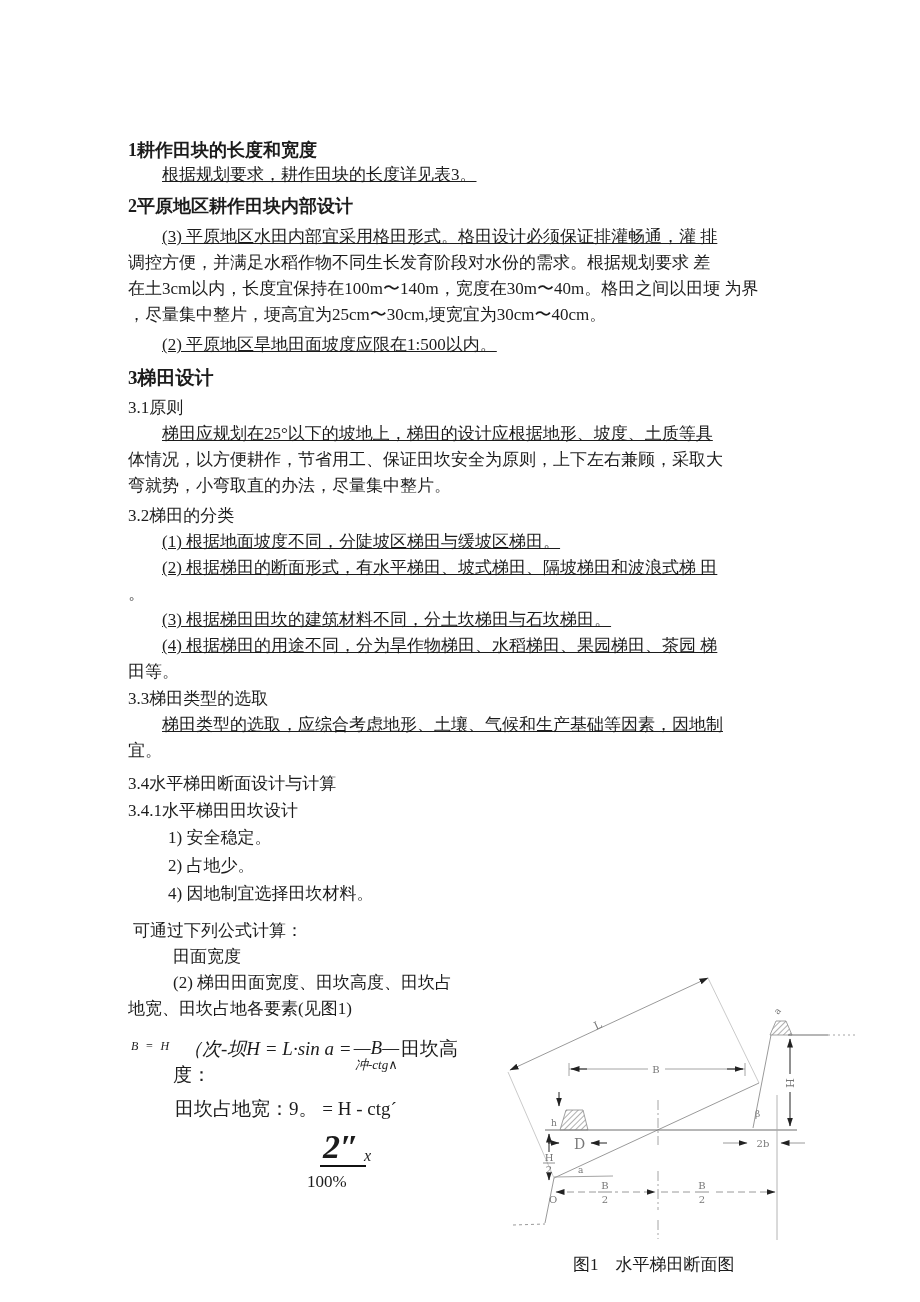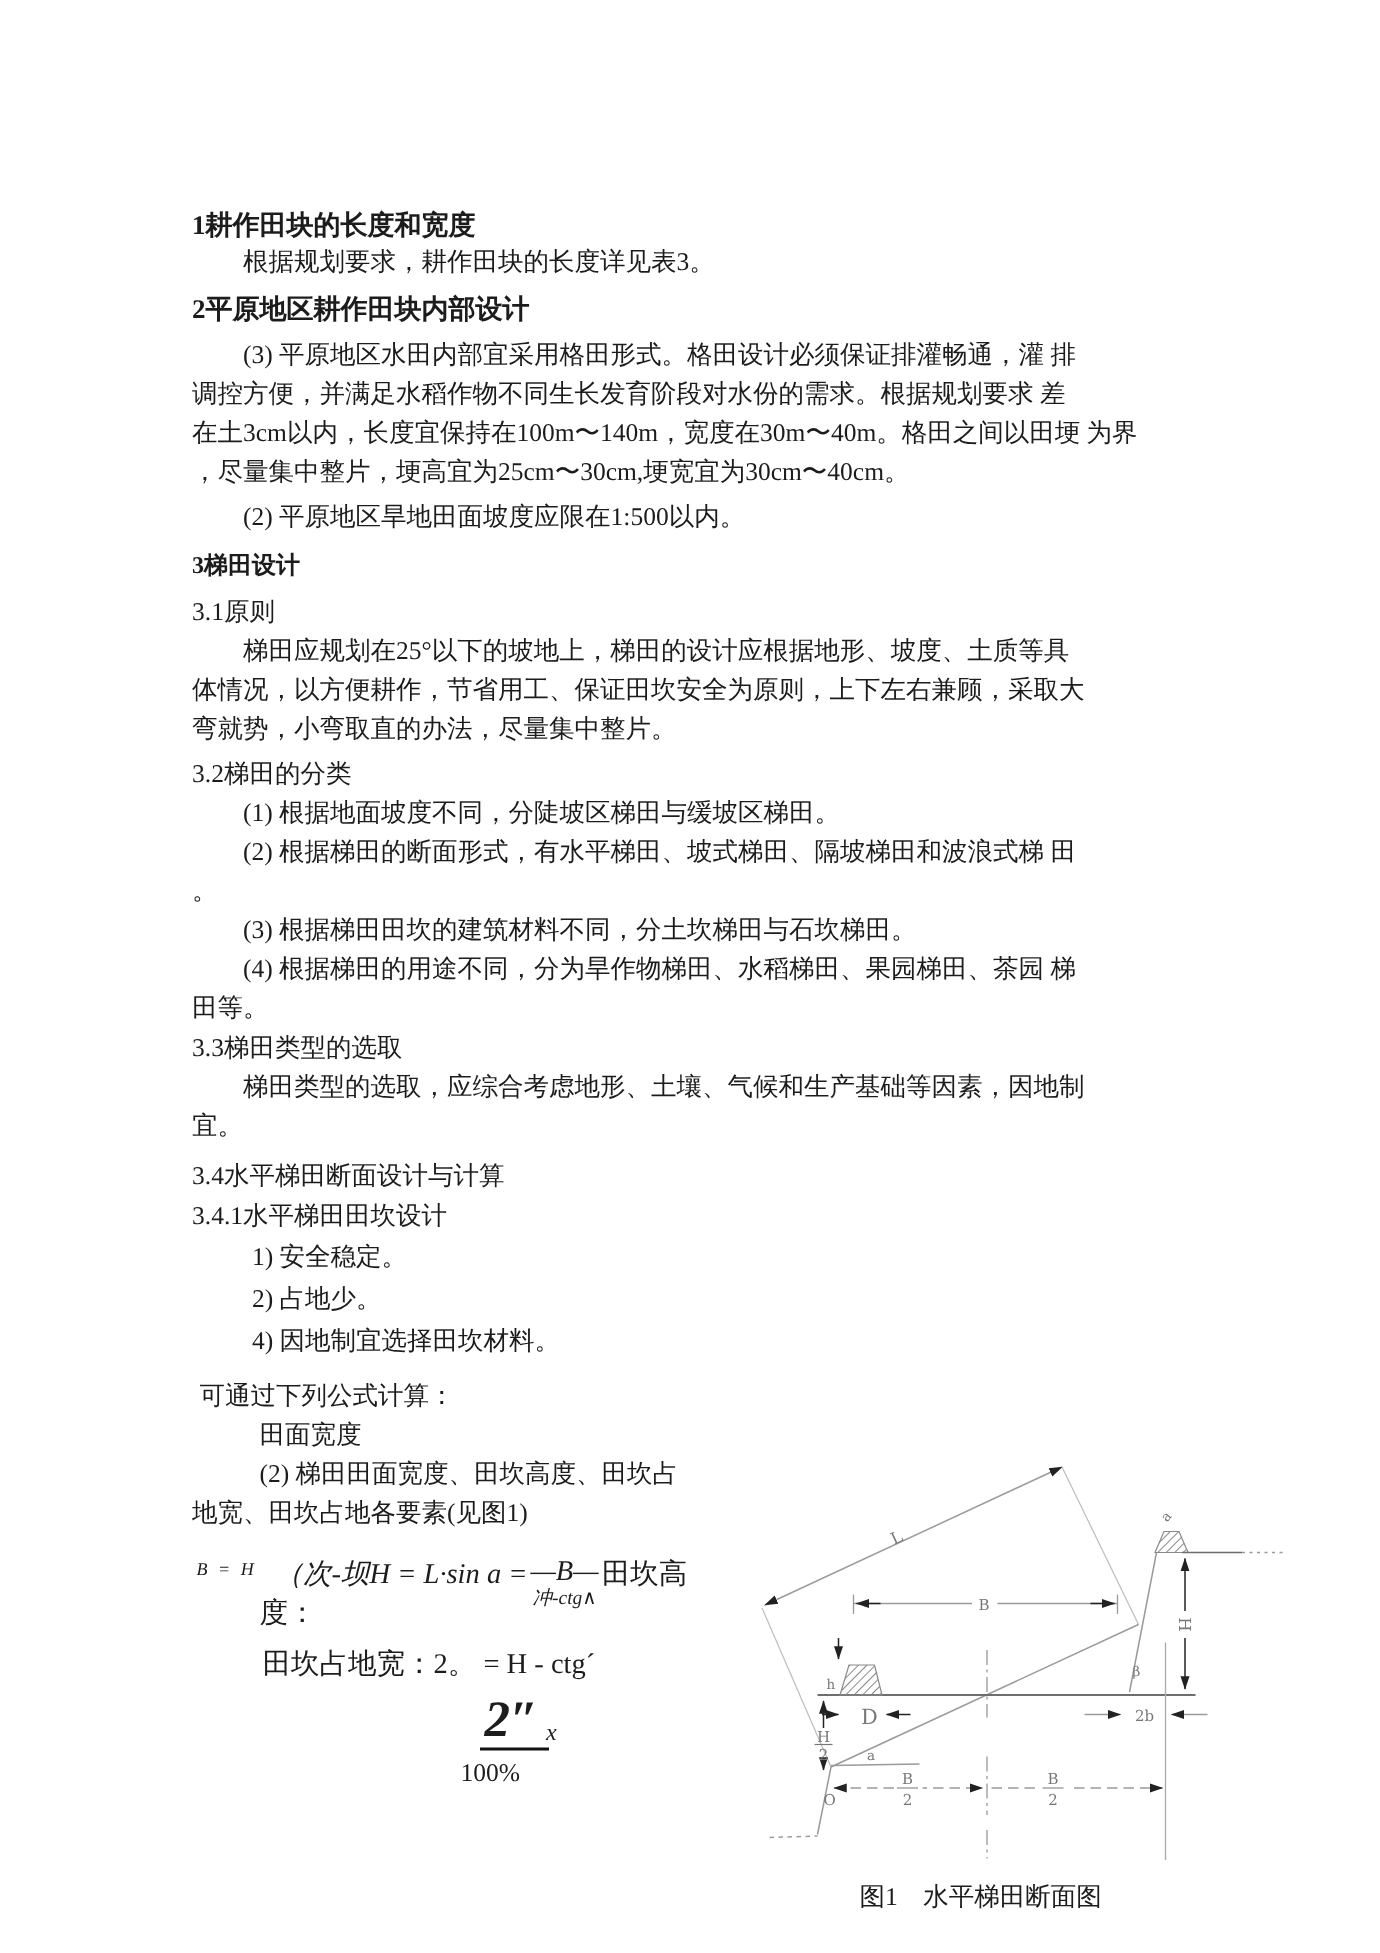--- a/index.html
+++ b/index.html
@@ -9,21 +9,21 @@
     position:relative;
     overflow:hidden;
     font-family:"Liberation Serif","DejaVu Serif",serif;
     color:#1c1c1c;
   }
   .flow{padding:94px 120px 0 128px;margin-top:44px;}
   .h-bold{font-size:18px;font-weight:bold;line-height:24px;white-space:nowrap;}
   .h-sub{font-size:17px;font-weight:normal;line-height:27px;white-space:nowrap;}
   .pline{font-size:17px;line-height:26px;white-space:nowrap;}
   .lline{font-size:17px;line-height:28px;white-space:nowrap;}
-  .ind{padding-left:34px;}
+  .ind{padding-left:34px;text-decoration:underline;}
   .ind2{padding-left:45px;}
   .ind-s{padding-left:5px;}
   .ind-li{padding-left:40px;}.mt3{margin-top:3px;}.mt4{margin-top:4px;}
   .mt6{margin-top:6px;}.mt8{margin-top:8px;}.mt10{margin-top:10px;}
   .abs{position:absolute;}
   
   .f-sup{left:131px;top:1039px;font-size:12px;font-style:italic;letter-spacing:2px;}
   .f-line1{left:183px;top:1036px;font-size:19px;white-space:nowrap;}
   .f-line1 .math{font-style:italic;}
   .frac{display:inline-block;vertical-align:-14px;text-align:center;line-height:1;margin:0 2px;}
@@ -46,21 +46,21 @@
   <div class="h-bold">1耕作田块的长度和宽度</div>
   <div class="pline ind">根据规划要求，耕作田块的长度详见表3。</div>
   <div class="h-bold mt6">2平原地区耕作田块内部设计</div>
   <div class="mt6">
     <div class="pline ind">(3)  平原地区水田内部宜采用格田形式。格田设计必须保证排灌畅通，灌  排</div>
     <div class="pline">调控方便，并满足水稻作物不同生长发育阶段对水份的需求。根据规划要求  差</div>
     <div class="pline">在土3cm以内，长度宜保持在100m〜140m，宽度在30m〜40m。格田之间以田埂  为界</div>
     <div class="pline">，尽量集中整片，埂高宜为25cm〜30cm,埂宽宜为30cm〜40cm。</div>
   </div>
   <div class="pline ind mt4">(2) 平原地区旱地田面坡度应限在1:500以内。</div>
-  <div class="h-bold mt8" style="font-size:16px;">3梯田设计</div>
+  <div class="h-bold mt8" style="font-size:19px;">3梯田设计</div>
   <div class="h-sub mt4">3.1原则</div>
   <div>
     <div class="pline ind">梯田应规划在25°以下的坡地上，梯田的设计应根据地形、坡度、土质等具</div>
     <div class="pline">体情况，以方便耕作，节省用工、保证田坎安全为原则，上下左右兼顾，采取大</div>
     <div class="pline">弯就势，小弯取直的办法，尽量集中整片。</div>
   </div>
   <div class="h-sub mt3">3.2梯田的分类</div>
   <div>
     <div class="pline ind">(1)  根据地面坡度不同，分陡坡区梯田与缓坡区梯田。</div>
     <div class="pline ind">(2)  根据梯田的断面形式，有水平梯田、坡式梯田、隔坡梯田和波浪式梯  田</div>
@@ -87,21 +87,21 @@
     <div class="pline ind2">(2)  梯田田面宽度、田坎高度、田坎占</div>
     <div class="pline">地宽、田坎占地各要素(见图1)</div>
   </div>
 </div>
 
 <div class="abs f-sup">B = H</div>
 <div class="abs f-line1">
   <span class="math">（次-坝H = L·sin a =</span><span class="frac"><span class="num">—B—</span><span class="den">冲-ctg∧</span></span><span>田坎高</span>
 </div>
 <div class="abs f-cont">度：</div>
-<div class="abs f-line2">田坎占地宽：2。 = H - ctg´</div>
+<div class="abs f-line2">田坎占地宽：9。 = H - ctg´</div>
 <div class="abs bigfrac-num">2″</div>
 <div class="abs bigfrac-bar"></div>
 <div class="abs bigfrac-x">x</div>
 <div class="abs bigfrac-den">100%</div>
 
 <svg class="abs diagram" width="425" height="300" viewBox="0 0 425 300">
   <defs>
     <marker id="ar" markerWidth="10" markerHeight="8" refX="8.5" refY="4" orient="auto-start-reverse" markerUnits="userSpaceOnUse">
       <path d="M0,1 L9,4 L0,7 z" fill="#222"></path>
     </marker>

